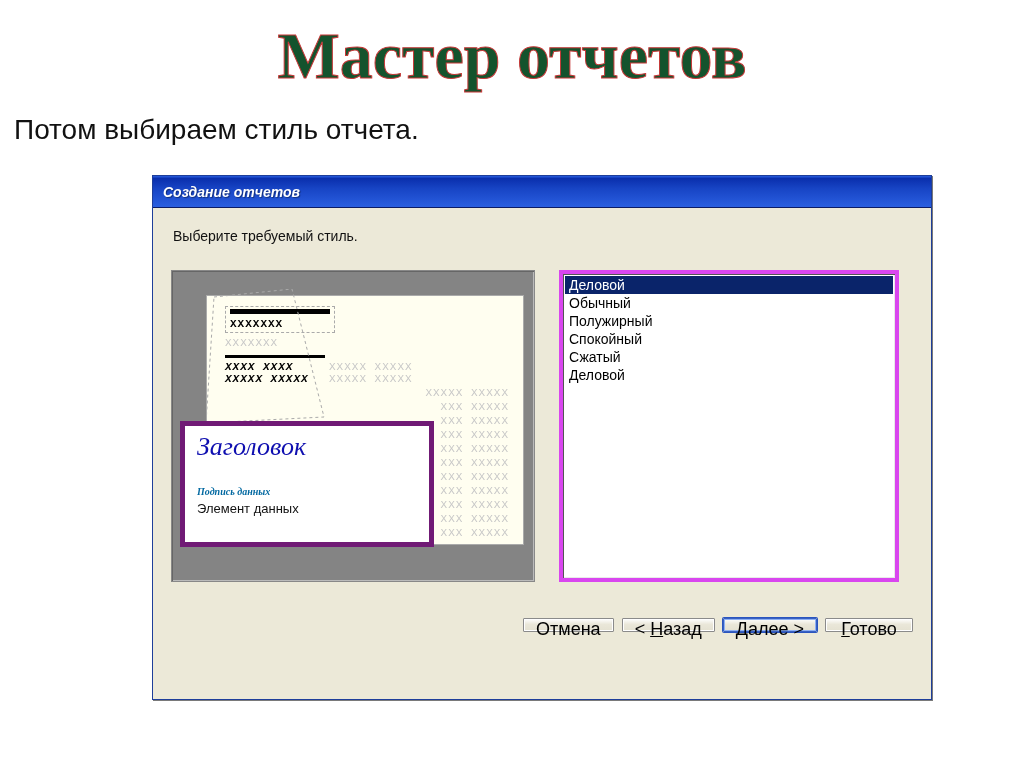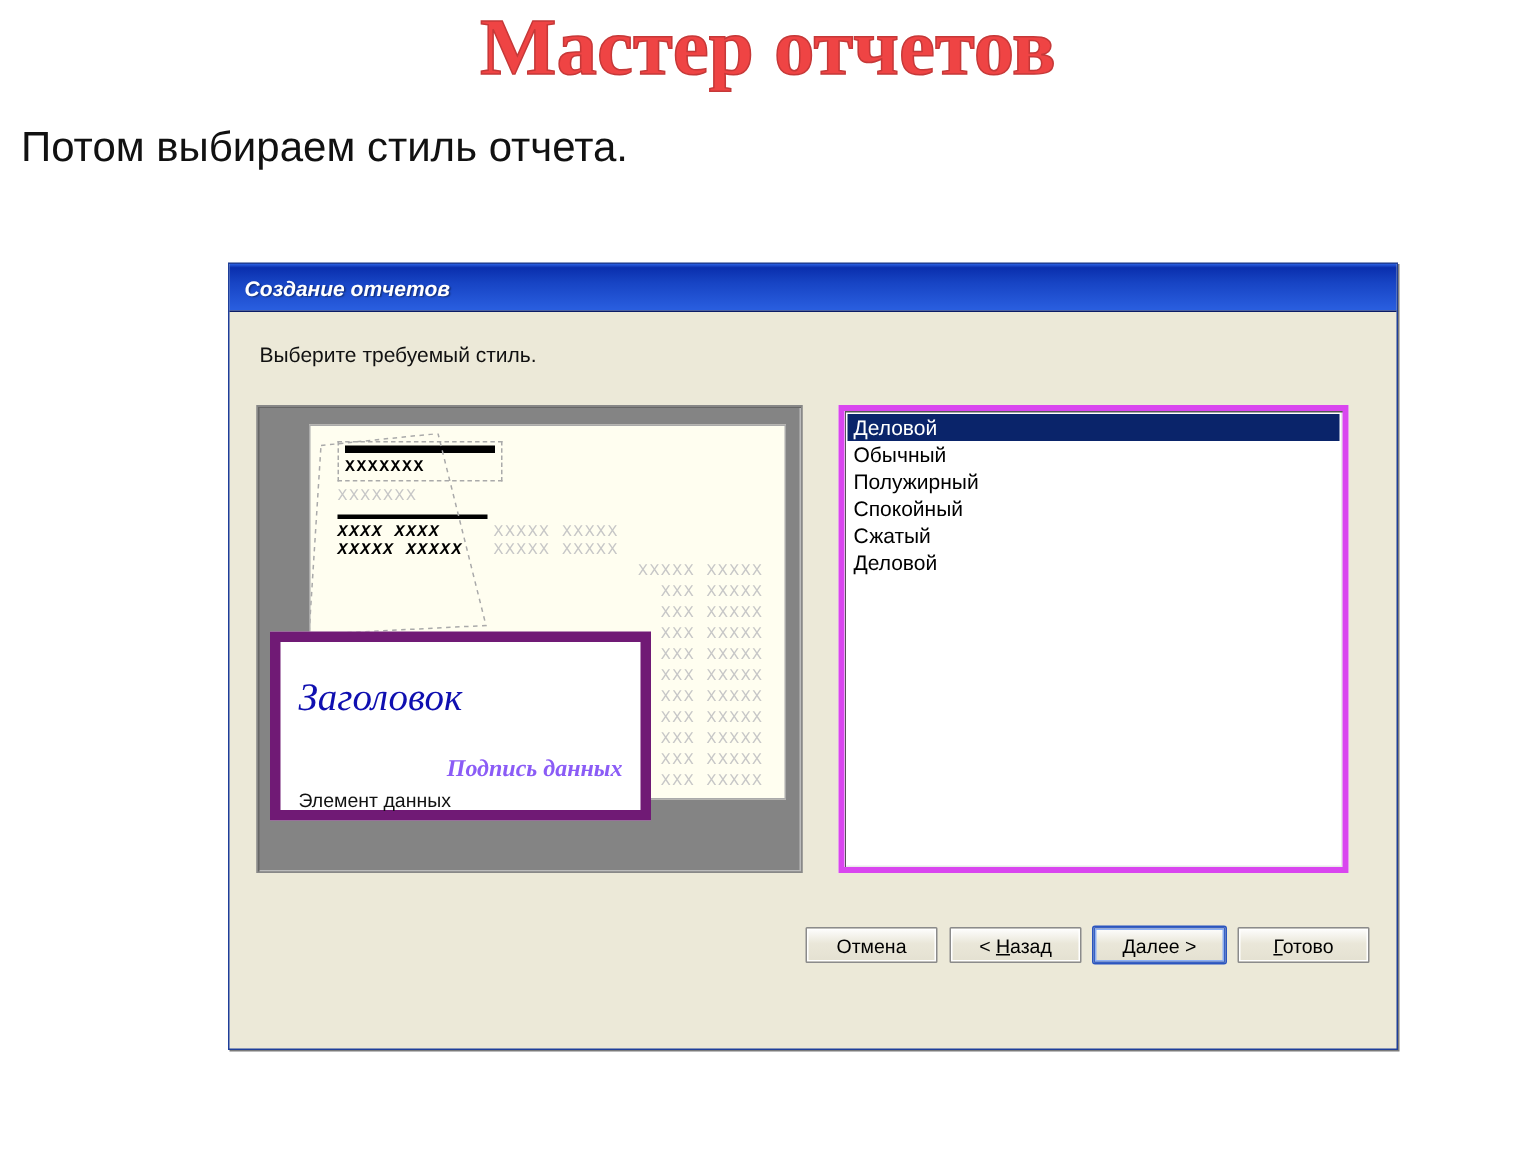--- a/index.html
+++ b/index.html
@@ -6,24 +6,25 @@
   body {
     margin: 0;
     width: 1024px;
     height: 768px;
     background: #ffffff;
     font-family: Arial, Helvetica, sans-serif;
     overflow: hidden;
   }
   .slide-title {
     font-family: "Times New Roman", serif;
-    font-size: 54px;
+    font-size: 66px;
     font-weight: 700;
-    color: #ef4444;
+    color: #14532d;
     text-align: center;
+    margin-top: 18px;
     letter-spacing: 0;
     -webkit-text-stroke: 1px #c63838;
     text-stroke: 1px #c63838;
   }
   .slide-caption {
     font-size: 28px;
     color: #111;
     margin: 20px 0 10px 14px;
   }
 
@@ -76,21 +77,21 @@
     height: 312px;
     background: #848484;
     border: 1px solid #888;
     box-shadow: inset 1px 1px 0 #666, inset -1px -1px 0 #bbb;
     position: relative;
     padding: 10px;
   }
   .preview-paper {
     position: absolute;
     left: 34px;
-    top: 12px;
+    top: 24px;
     width: 318px;
     height: 250px;
     background: #fffef0;
     border: 1px solid #aaa;
   }
   .preview-inner {
     padding: 10px 14px 10px 18px;
     font-family: Georgia, serif;
   }
   .pv-blackbar {
@@ -106,39 +107,38 @@
   .pv-row { display:flex; gap:8px; align-items:baseline; }
   .pv-row .l { width:96px;font-style:italic; }
   .pv-row .r { flex:1; color:#c7c7c7; font-family:"Courier New",monospace; letter-spacing:1px; font-size:11px; }
 
   .zoom-card {
     position:absolute;
     left:8px; top:150px;
     width: 254px;
     height: 126px;
     background:#ffffff;
-    border:7px solid #701a75;
-    padding: 22px 12px;
+    border:5px solid #701a75;
+    padding: 6px 12px;
     box-shadow: 0 0 0 1px #fff inset;
   }
   .zoom-title {
     font-family: Georgia, "Times New Roman", serif;
     font-style: italic;
     font-size: 26px;
     color: #0f0fb0;
     margin-bottom: 24px;
   }
   .zoom-label {
     font-family: Georgia, serif;
     font-style: italic;
     font-weight: 700;
-    font-size: 16px;
-    color:#8b5cf6;
+    font-size: 10px;
+    color:#0369a1;
     margin-bottom: 4px;
-    text-align: right;
   }
   .zoom-element {
     font-family: Arial, sans-serif;
     font-size: 13px;
     color:#111;
   }
   .zoom-cone {
     position:absolute;
     left: 34px; top: 18px;
     width: 130px; height: 134px;
@@ -165,25 +165,25 @@
   }
 
   .button-row {
     margin-top: 36px;
     display:flex;
     justify-content: flex-end;
     gap: 8px;
   }
   .btn {
     min-width: 88px;
-    height: 24px;
+    height: 14px;
     background: linear-gradient(to bottom,#fefefe,#eae7d9 45%,#e4e1d1);
     border: 1px solid #8b8b8b;
     border-radius: 1px;
-    font-size: 13px;
+    font-size: 18px;
     font-family: Arial, sans-serif;
     cursor: pointer;
     box-shadow: inset 0 0 0 1px #fff;
     padding: 0 12px;
   }
   .btn.default {
     border: 1px solid #3961c2;
     box-shadow: inset 0 0 0 1px #8eb0f4, 0 0 0 1px #2b55bf;
   }
   .btn .ul { text-decoration: underline; }

